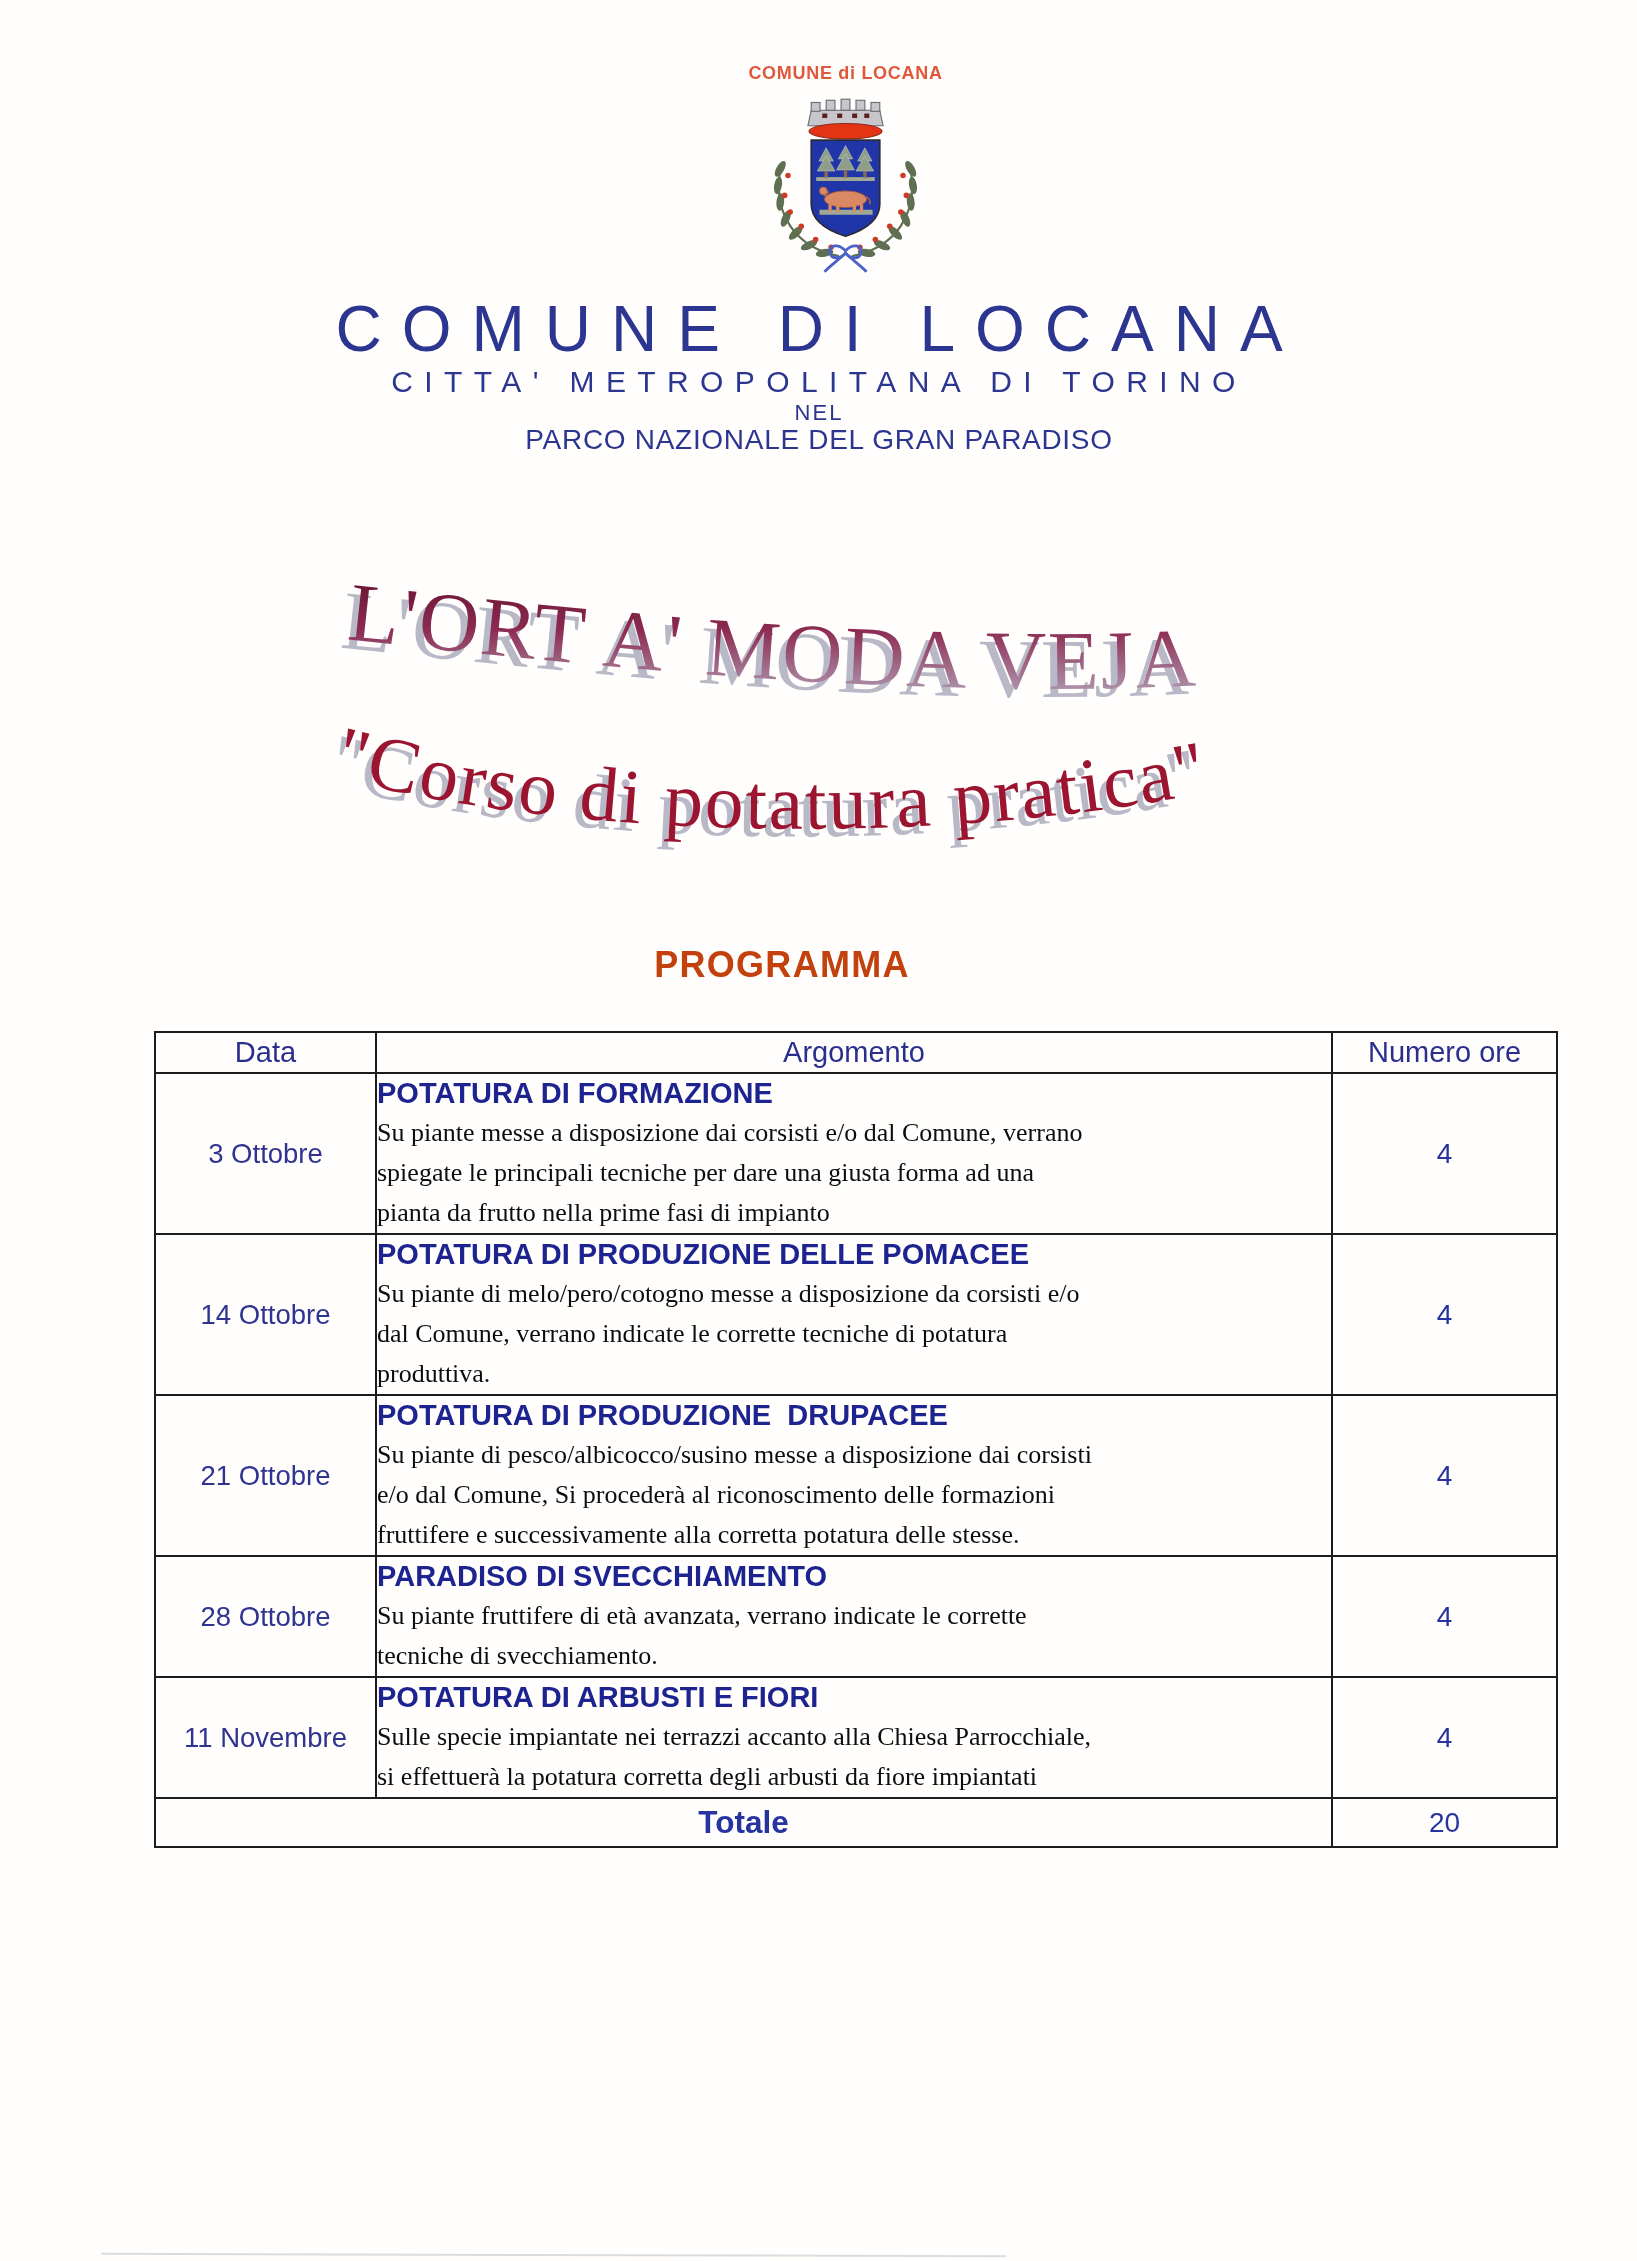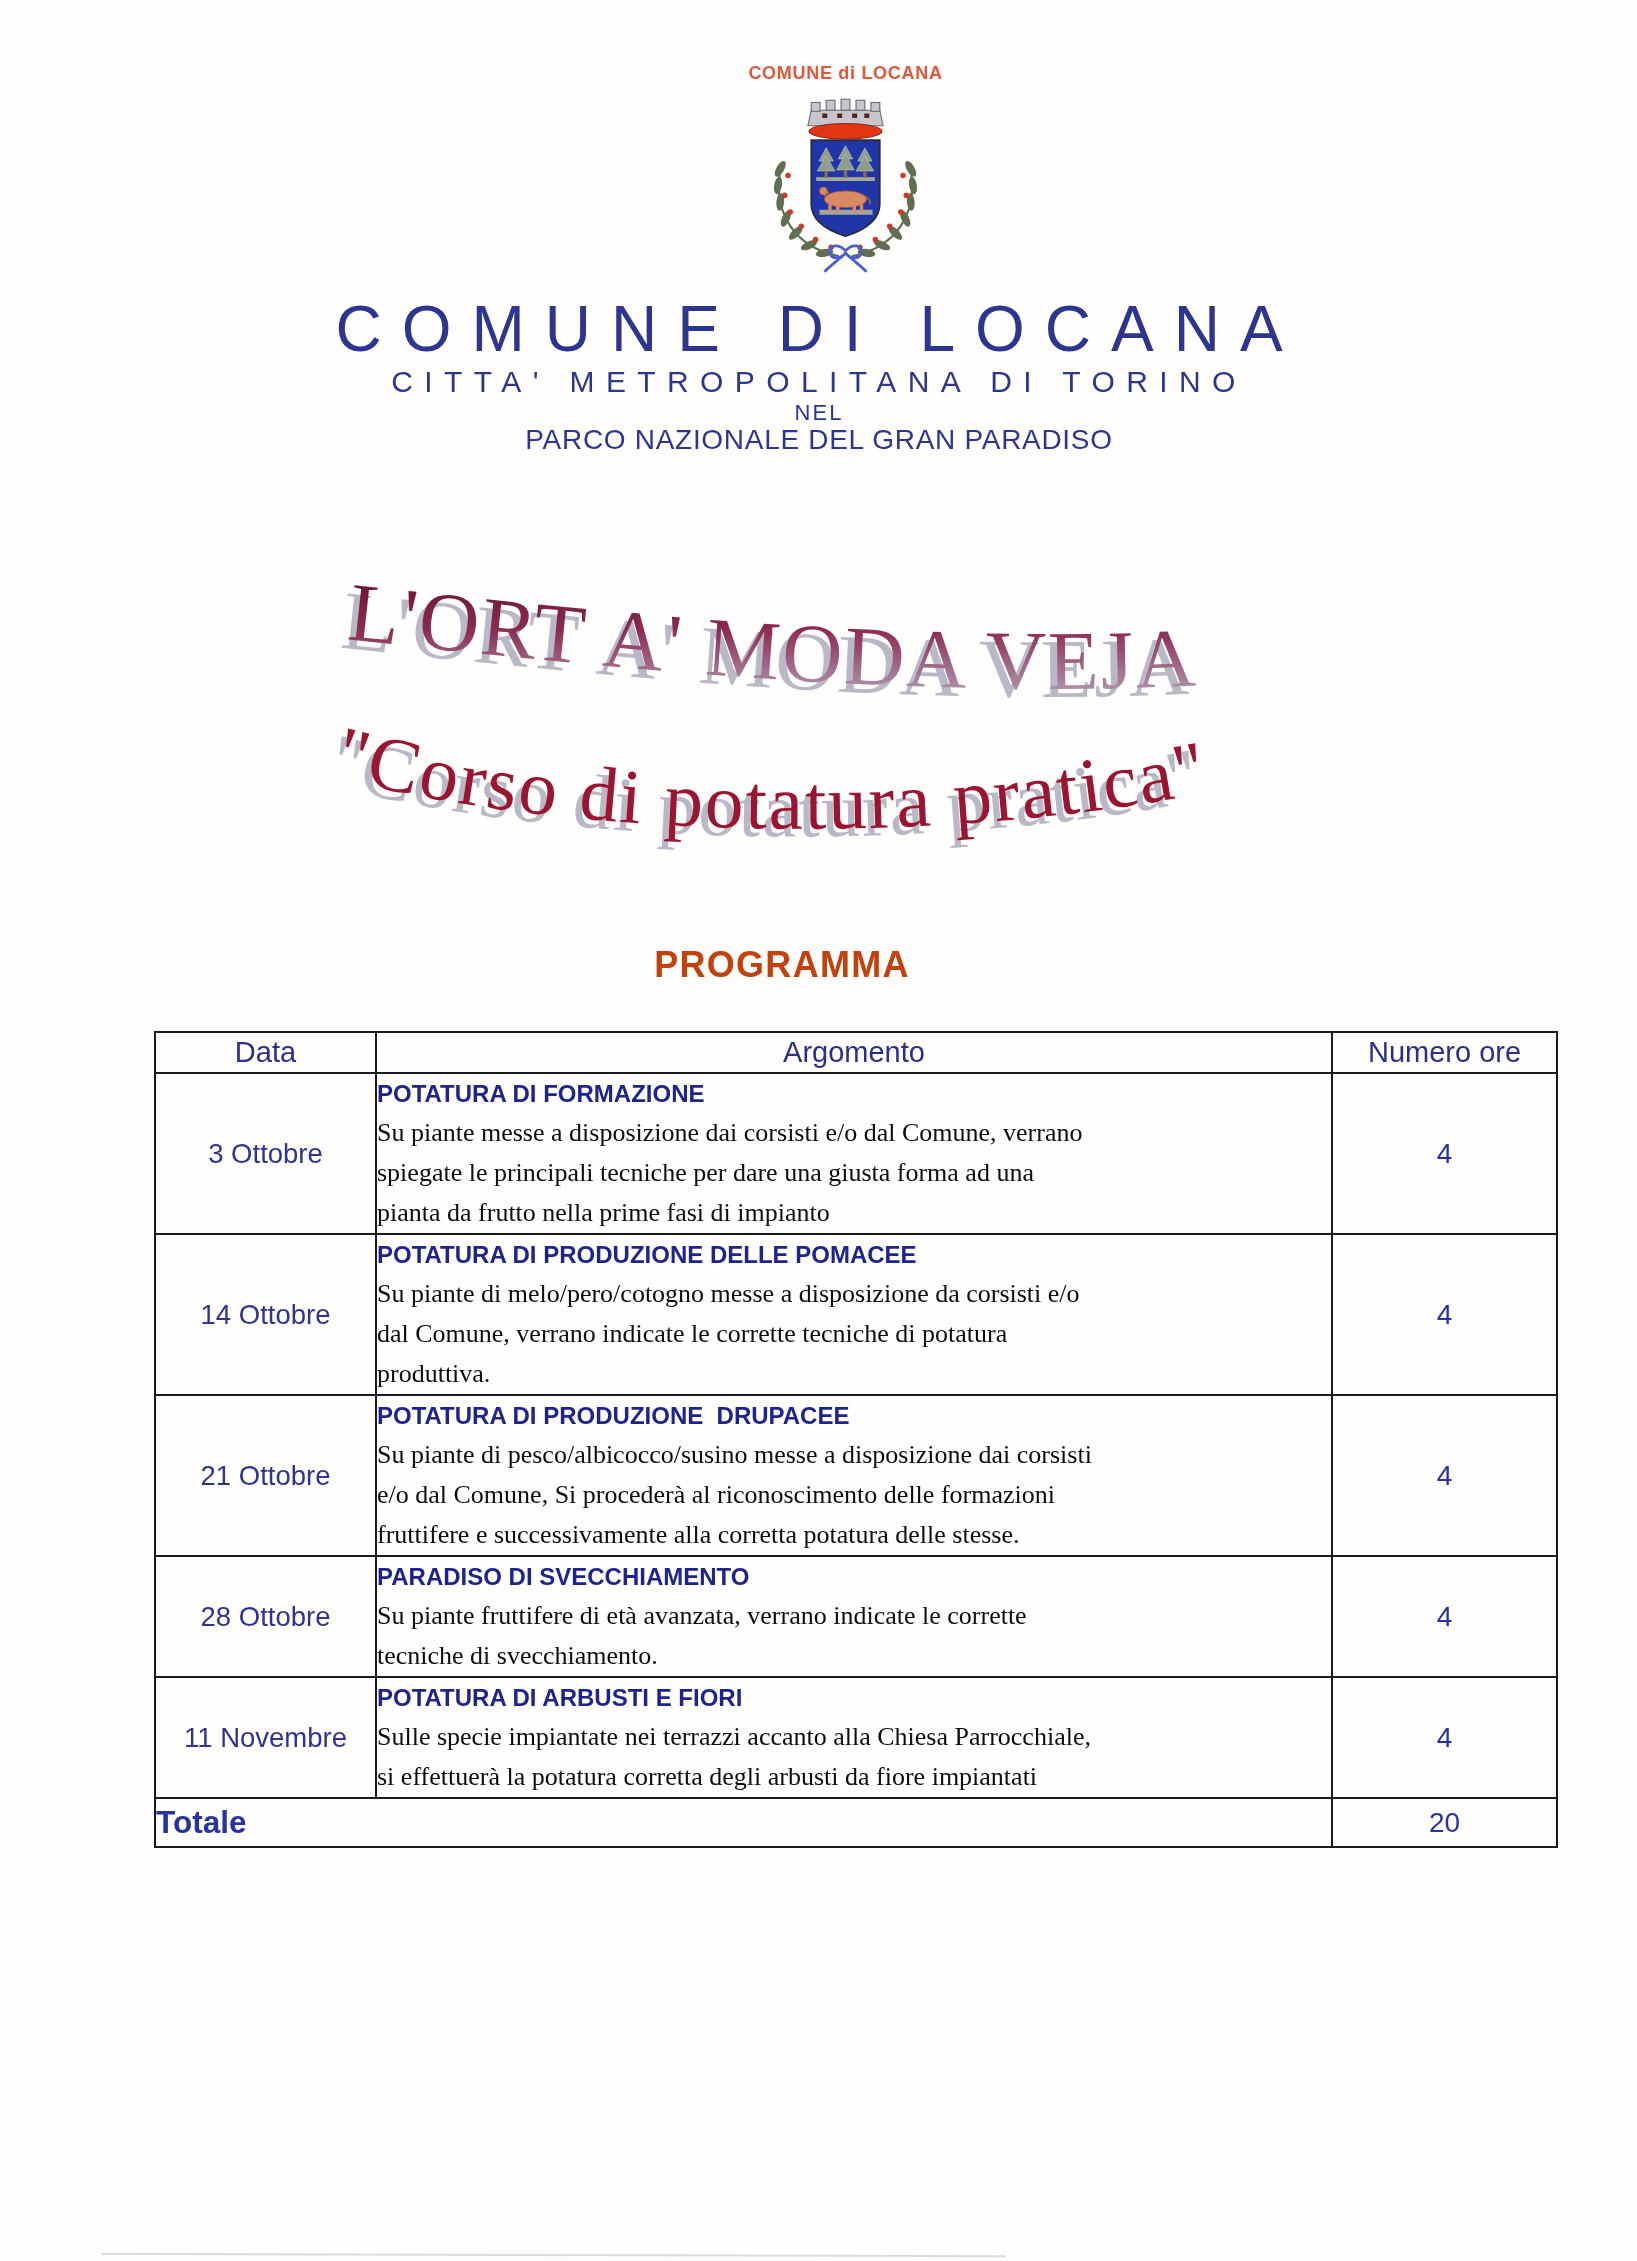--- a/index.html
+++ b/index.html
@@ -100,40 +100,40 @@
     text-align:center;
   }
   td.date-cell{
     color:#2f3490;
     font-size:27.5px;
     text-align:center;
   }
   td.topic-cell{padding:5.4px 19px 8px 20px;vertical-align:top;}
   .topic-title{
     color:#1d2490;
-    font-size:24px;
+    font-size:29px;
     font-weight:bold;
     line-height:39px;
     white-space:pre-wrap;
   }
   .topic-line{
     font-family:"Liberation Serif","DejaVu Serif",serif;
     color:#0d0d0d;
     font-size:26px;
     line-height:40px;
     white-space:nowrap;
   }
   td.hours-cell{
     color:#2733a0;
     font-size:28px;
     text-align:center;
   }
   td.total-label-cell{
     height:47px;
-    text-align:left;
+    text-align:center;
     padding-right:19px;
     color:#2733a0;
     font-size:31.5px;
     font-weight:bold;
   }
   td.total-value-cell{
     text-align:center;
     color:#2733a0;
     font-size:28px;
   }

